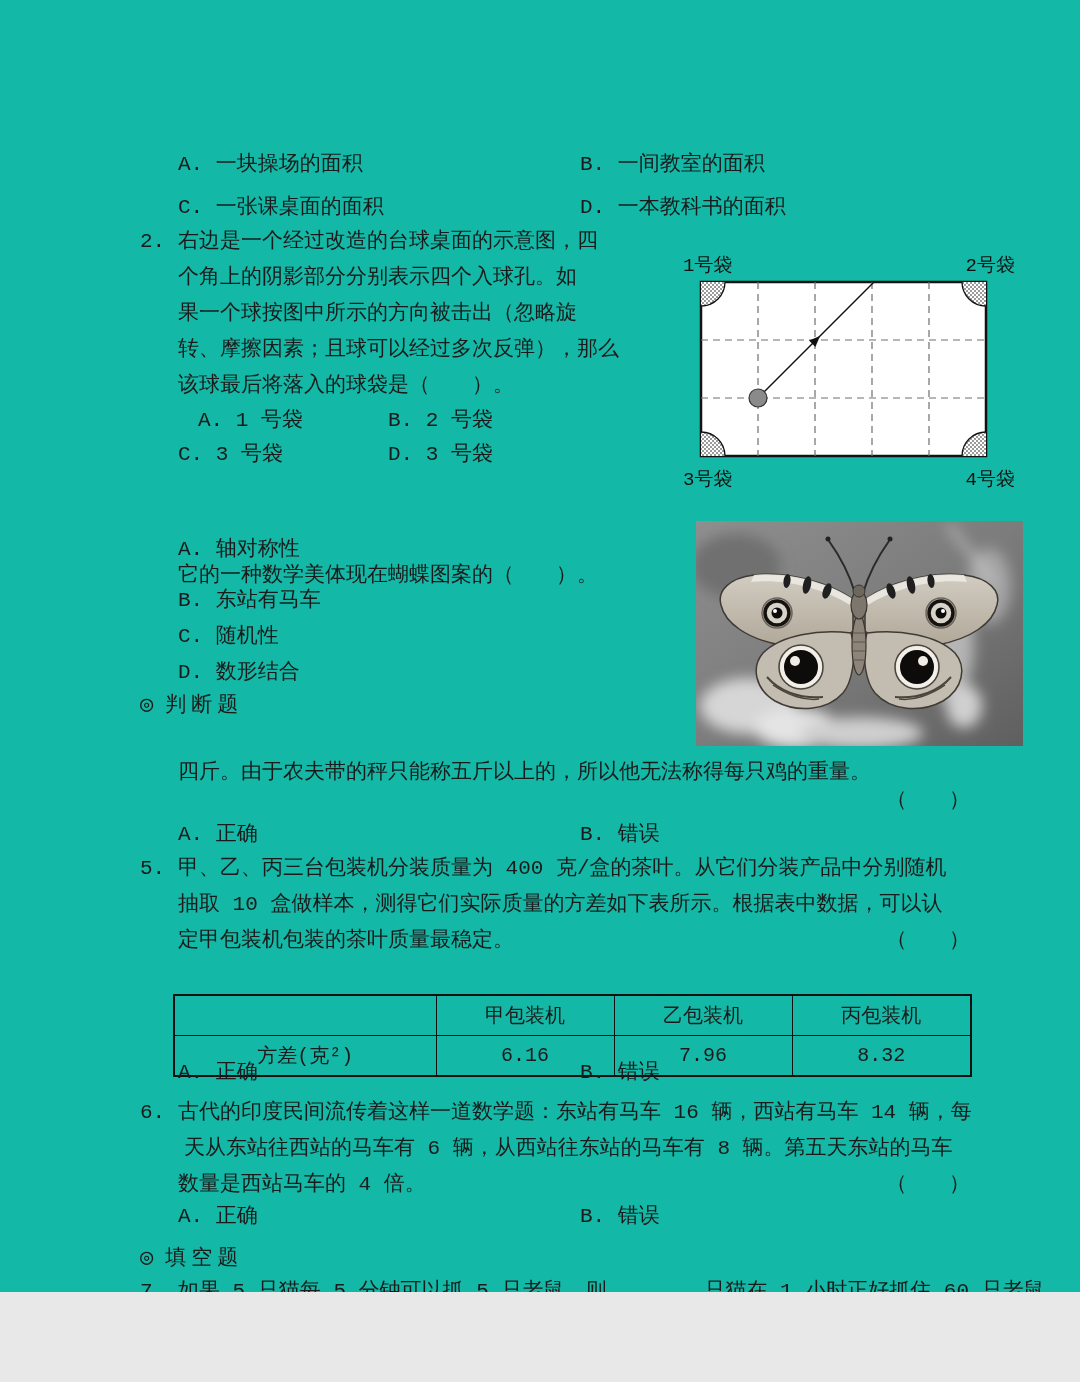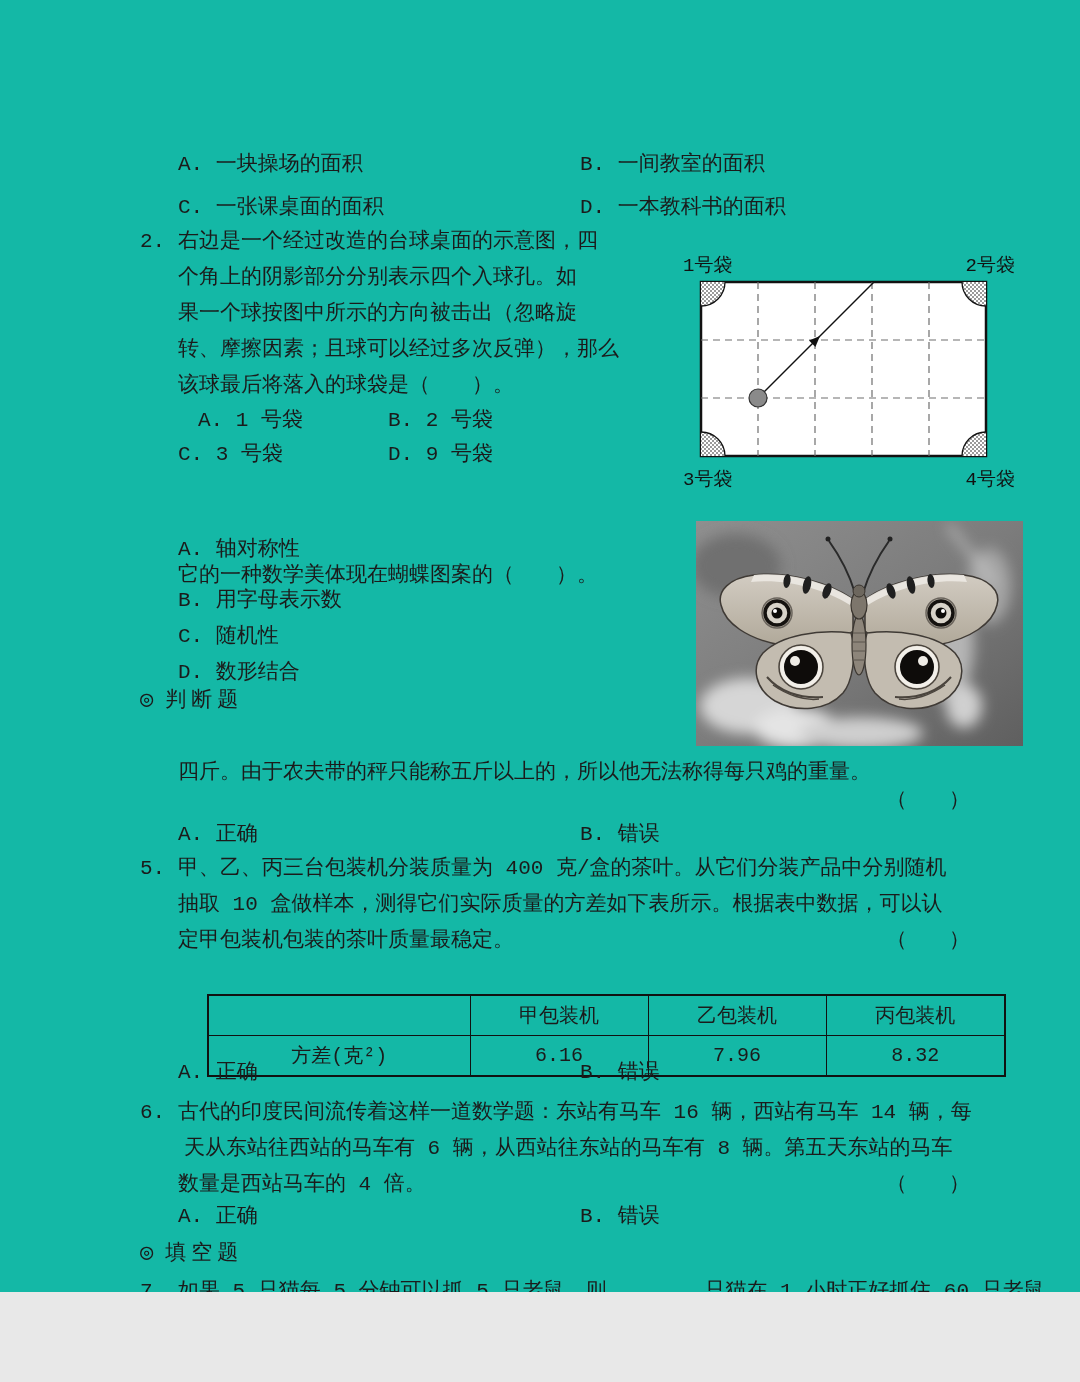--- a/index.html
+++ b/index.html
@@ -1,28 +1,28 @@
 <!DOCTYPE html>
 <html><head>
 <meta charset="utf-8">
 <style>
   html,body{margin:0;padding:0;background:#e8e8e8;}
   .page{position:relative;width:1080px;height:1292px;background:#14b8a6;margin:0 auto;
         overflow:hidden;font-family:Liberation Mono, monospace;color:#1b1b1b;}
   .abs{position:absolute;white-space:pre;}
   .line{font-size:21px;line-height:30px;}
   .qnum{display:inline-block;width:38px;}
-  .sec{font-size:21px;line-height:30px;}
+  .sec{font-size:21px;line-height:39px;}
   .sec .marker{display:inline-block;margin-right:12px;font-size:22px;}
   .sec .lbl{letter-spacing:5px;}
   .paren{font-size:21px;line-height:30px;}
   .blank{display:inline-block;width:98px;height:20px;border-bottom:1.6px solid #222;
          vertical-align:baseline;}
   table.vtab{border-collapse:collapse;table-layout:fixed;width:797px;
-             font-size:20px;color:#1b1b1b;margin-left:34px;}
+             font-size:20px;color:#1b1b1b;}
   table.vtab{border:2px solid #111;}
   table.vtab th,table.vtab td{border:1px solid #111;text-align:center;
              font-weight:normal;height:39px;padding:0;}
   .pagenum{font-size:19px;letter-spacing:3px;}
 </style>
 </head>
 <body>
 
 <div class="page">
 
@@ -32,21 +32,21 @@
   <div class="abs line" style="left:580px;top:193px;">D. 一本教科书的面积</div>
 
   <div class="abs line" style="left:140px;top:227px;"><span class="qnum">2.</span><span>右边是一个经过改造的台球桌面的示意图，四</span></div>
   <div class="abs line" style="left:178px;top:263px;">个角上的阴影部分分别表示四个入球孔。如</div>
   <div class="abs line" style="left:178px;top:299px;">果一个球按图中所示的方向被击出（忽略旋</div>
   <div class="abs line" style="left:178px;top:335px;">转、摩擦因素；且球可以经过多次反弹），那么</div>
   <div class="abs line" style="left:178px;top:371px;">该球最后将落入的球袋是（　　）。</div>
   <div class="abs line" style="left:178px;top:406px;margin-left:20px;">A. 1 号袋</div>
   <div class="abs line" style="left:388px;top:406px;">B. 2 号袋</div>
   <div class="abs line" style="left:178px;top:440px;">C. 3 号袋</div>
-  <div class="abs line" style="left:388px;top:440px;">D. 9 号袋</div>
+  <div class="abs line" style="left:388px;top:440px;">D. 3 号袋</div>
 
   <div class="abs" style="left:630px;top:226px;width:372px;height:246px;">
     <svg width="372" height="246" viewBox="0 0 372 246">
       <defs>
         <pattern id="pk" width="4" height="4" patternUnits="userSpaceOnUse">
           <rect width="4" height="4" fill="#ffffff"></rect>
           <rect width="2" height="2" fill="#9a9a9a"></rect>
           <rect x="2" y="2" width="2" height="2" fill="#9a9a9a"></rect>
         </pattern>
         <clipPath id="tbl">
@@ -73,21 +73,21 @@
         <circle cx="318" cy="212" r="24" fill="url(#pk)" stroke="#111" stroke-width="1.3"></circle>
       </g>
       <line x1="90" y1="154" x2="206" y2="38" stroke="#111" stroke-width="1.5"></line>
       <polygon points="152,92 147.4,103 141,96.6" fill="#111"></polygon>
       <circle cx="90" cy="154" r="9" fill="#8a8a8a" stroke="#333" stroke-width="1.2"></circle>
     </svg>
   </div>
 
   <div class="abs line" style="left:178px;top:513px;margin-top:48px;">它的一种数学美体现在蝴蝶图案的（　　）。</div>
   <div class="abs line" style="left:178px;top:535px;">A. 轴对称性</div>
-  <div class="abs line" style="left:178px;top:586px;">B. 用字母表示数</div>
+  <div class="abs line" style="left:178px;top:586px;">B. 东站有马车</div>
   <div class="abs line" style="left:178px;top:622px;">C. 随机性</div>
   <div class="abs line" style="left:178px;top:658px;">D. 数形结合</div>
 
   <div class="abs" style="left:658px;top:503px;width:327px;height:225px;">
     <svg width="327" height="225" viewBox="0 0 327 225">
       <defs>
         <linearGradient id="bg" x1="0" y1="0" x2="1" y2="1">
           <stop offset="0" stop-color="#8f8f8f"></stop>
           <stop offset="0.5" stop-color="#7c7c7c"></stop>
           <stop offset="1" stop-color="#5f5f5f"></stop>

